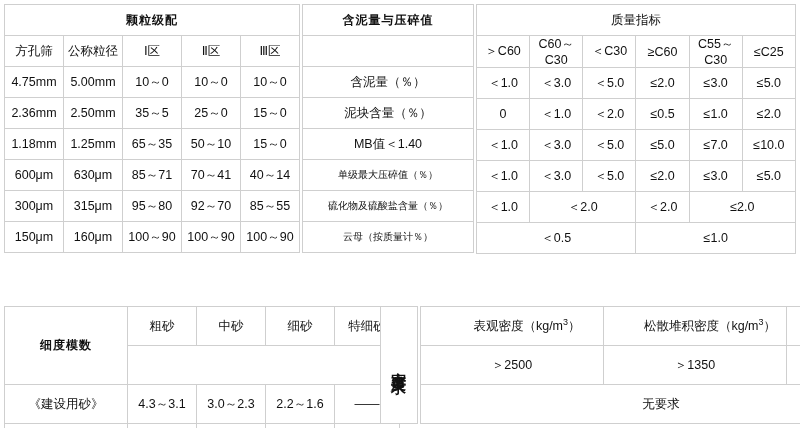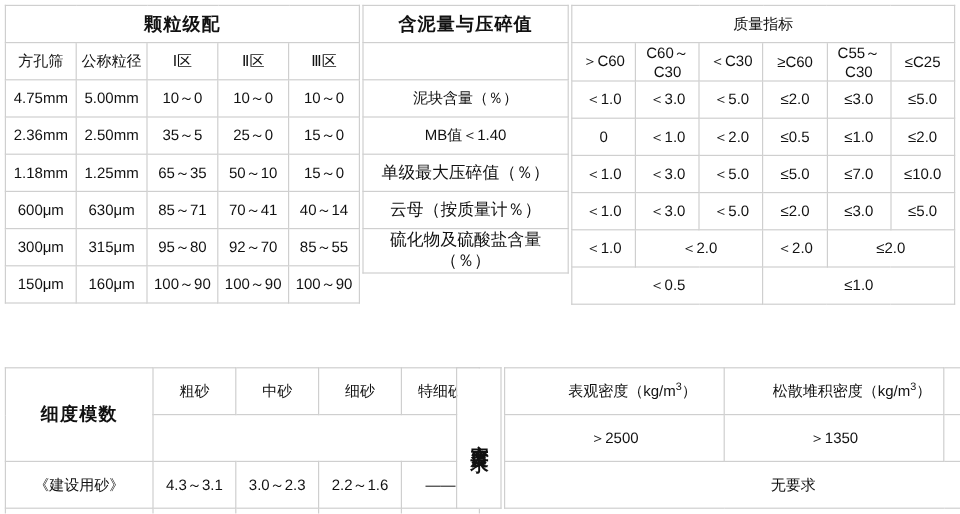--- a/index.html
+++ b/index.html
@@ -14,24 +14,24 @@
 
   table{border-collapse:collapse;table-layout:fixed;}
   td,th{
     border:1px solid #cfcfcf;
     text-align:center;
     vertical-align:middle;
     font-weight:normal;
     padding:0 2px;
     background:#fff;
   }
-  .ttl{font-size:15px;font-weight:bold;letter-spacing:1px;}
+  .ttl{font-size:12px;font-weight:bold;letter-spacing:1px;}
   .hd{font-size:12.5px;}
   .cell{font-size:12.5px;}
-  .small{font-size:14px;}
+  .small{font-size:10px;}
 
   
   #grading{position:absolute;left:4px;top:4px;width:296px;}
   #grading td{height:30px;}
   #grading tr.title td{height:30px;}
 
   
   #mud{position:absolute;left:302px;top:4px;width:172px;}
   #mud td{height:30px;}
 
@@ -126,33 +126,36 @@
 
   <table id="mud">
     <tbody>
         <tr>
       <td class="ttl">含泥量与压碎值</td>
     </tr>
     <tr>
       <td class="hd" style="height:30px">&nbsp;</td>
     </tr>
     <tr>
+      <td class="cell">含泥量（％）</td>
+    </tr>
+    <tr>
       <td class="cell">泥块含量（％）</td>
     </tr>
     <tr>
       <td class="cell">MB值＜1.40</td>
     </tr>
     <tr>
       <td class="cell small">单级最大压碎值（％）</td>
     </tr>
     <tr>
+      <td class="cell small">硫化物及硫酸盐含量（％）</td>
+    </tr>
+    <tr>
       <td class="cell small">云母（按质量计％）</td>
-    </tr>
-    <tr>
-      <td class="cell small">硫化物及硫酸盐含量（％）</td>
     </tr>
   </tbody>
     </table>
 
   <table id="quality">
     <tbody>
         <tr>
       <td class="hd" colspan="6">质量指标</td>
     </tr>
     <tr>

